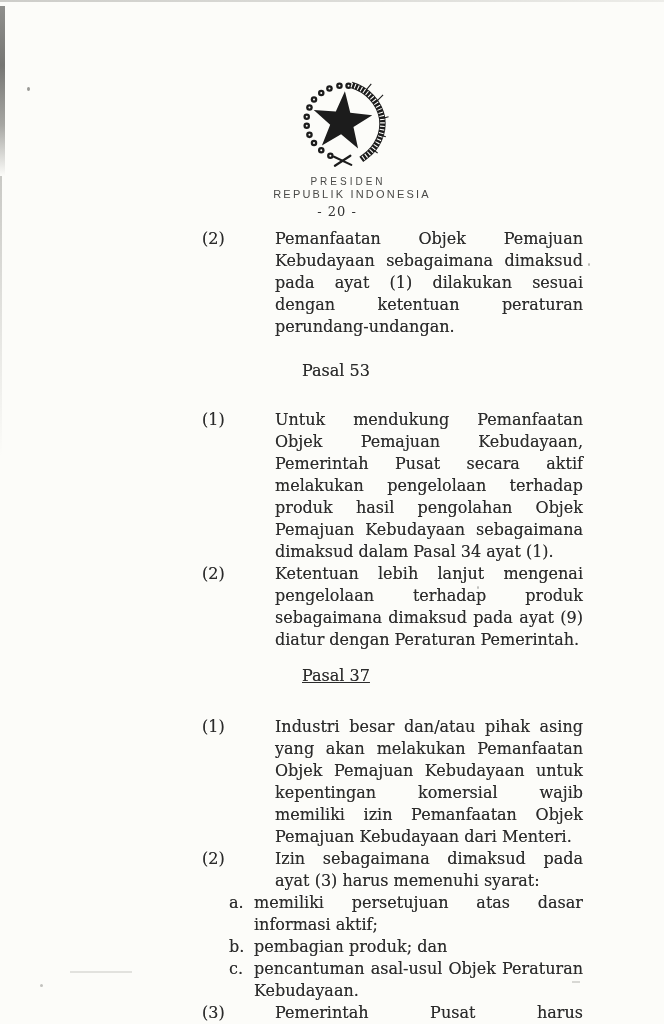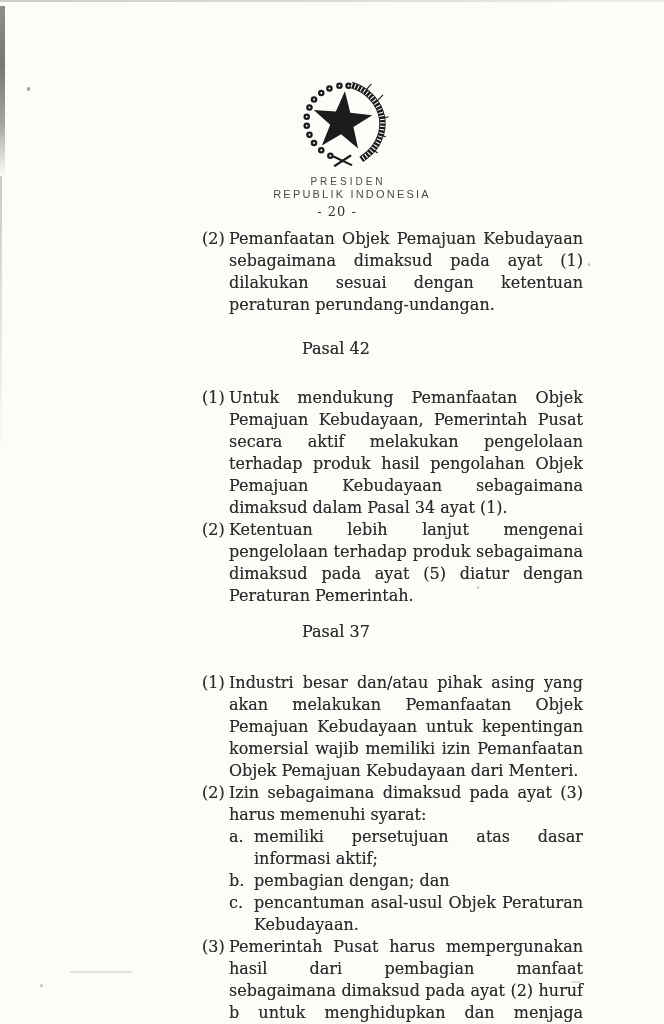--- a/index.html
+++ b/index.html
@@ -23,23 +23,23 @@
     text-align:center;white-space:nowrap;}
   .lh1{top:176px;left:248px;width:200px;font-size:10px;letter-spacing:3px;}
   .lh2{top:188px;left:252px;width:200px;font-size:11px;letter-spacing:2.2px;}
   .pagenum{position:absolute;top:204px;left:237px;width:200px;text-align:center;
     font-size:13px;letter-spacing:1px;color:#333;}
   
   .doc-body{position:absolute;left:202px;top:228px;width:381px;
     font-size:16px;line-height:22px;text-shadow:0 0 .4px rgba(40,40,40,.55);}
   .ayat{display:flex;}
   .marker{width:27px;flex:none;}
-  .atext{flex:1;text-align:justify;}
+  .atext{flex:1;text-align:justify;margin-left:46px;}
   .heading{margin:22px 0 27px 100px;}
-  .heading.second{margin-top:14px;margin-bottom:29px;}
+  .heading.second{margin-top:14px;margin-bottom:29px;text-decoration:underline;}
   .sublist{margin-left:27px;}
   .subitem{display:flex;}
   .submarker{width:25px;flex:none;}
   .subtext{flex:1;text-align:justify;}
   svg .ink{fill:#1c1c1c;}
 </style>
 </head>
 <body>
 
 <div class="page">
@@ -126,49 +126,49 @@
   <div class="lh-line lh2">REPUBLIK INDONESIA</div>
   <div class="pagenum">- 20 -</div>
 
   <div class="doc-body">
 
     <div class="ayat">
       <span class="marker">(2)</span>
       <span class="atext">Pemanfaatan Objek Pemajuan Kebudayaan sebagaimana dimaksud pada ayat (1) dilakukan sesuai dengan ketentuan peraturan perundang-undangan.</span>
     </div>
 
-    <div class="heading">Pasal 42</div>
+    <div class="heading">Pasal 53</div>
 
     <div class="ayat">
       <span class="marker">(1)</span>
       <span class="atext">Untuk mendukung Pemanfaatan Objek Pemajuan Kebudayaan, Pemerintah Pusat secara aktif melakukan pengelolaan terhadap produk hasil pengolahan Objek Pemajuan Kebudayaan sebagaimana dimaksud dalam Pasal 34 ayat (1).</span>
     </div>
     <div class="ayat">
       <span class="marker">(2)</span>
-      <span class="atext">Ketentuan lebih lanjut mengenai pengelolaan terhadap produk sebagaimana dimaksud pada ayat (5) diatur dengan Peraturan Pemerintah.</span>
+      <span class="atext">Ketentuan lebih lanjut mengenai pengelolaan terhadap produk sebagaimana dimaksud pada ayat (9) diatur dengan Peraturan Pemerintah.</span>
     </div>
 
     <div class="heading second">Pasal 37</div>
 
     <div class="ayat">
       <span class="marker">(1)</span>
       <span class="atext">Industri besar dan/atau pihak asing yang akan melakukan Pemanfaatan Objek Pemajuan Kebudayaan untuk kepentingan komersial wajib memiliki izin Pemanfaatan Objek Pemajuan Kebudayaan dari Menteri.</span>
     </div>
     <div class="ayat">
       <span class="marker">(2)</span>
       <span class="atext">Izin sebagaimana dimaksud pada ayat (3) harus memenuhi syarat:</span>
     </div>
     <div class="sublist">
       <div class="subitem">
         <span class="submarker">a.</span>
         <span class="subtext">memiliki persetujuan atas dasar informasi aktif;</span>
       </div>
       <div class="subitem">
         <span class="submarker">b.</span>
-        <span class="subtext">pembagian dengan; dan</span>
+        <span class="subtext">pembagian produk; dan</span>
       </div>
       <div class="subitem">
         <span class="submarker">c.</span>
         <span class="subtext">pencantuman asal-usul Objek Peraturan Kebudayaan.</span>
       </div>
     </div>
     <div class="ayat">
       <span class="marker">(3)</span>
       <span class="atext">Pemerintah Pusat harus mempergunakan hasil dari pembagian manfaat sebagaimana dimaksud pada ayat (2) huruf b untuk menghidupkan dan menjaga ekosistem Objek Pemajuan Kebudayaan terkait.</span>
     </div>

